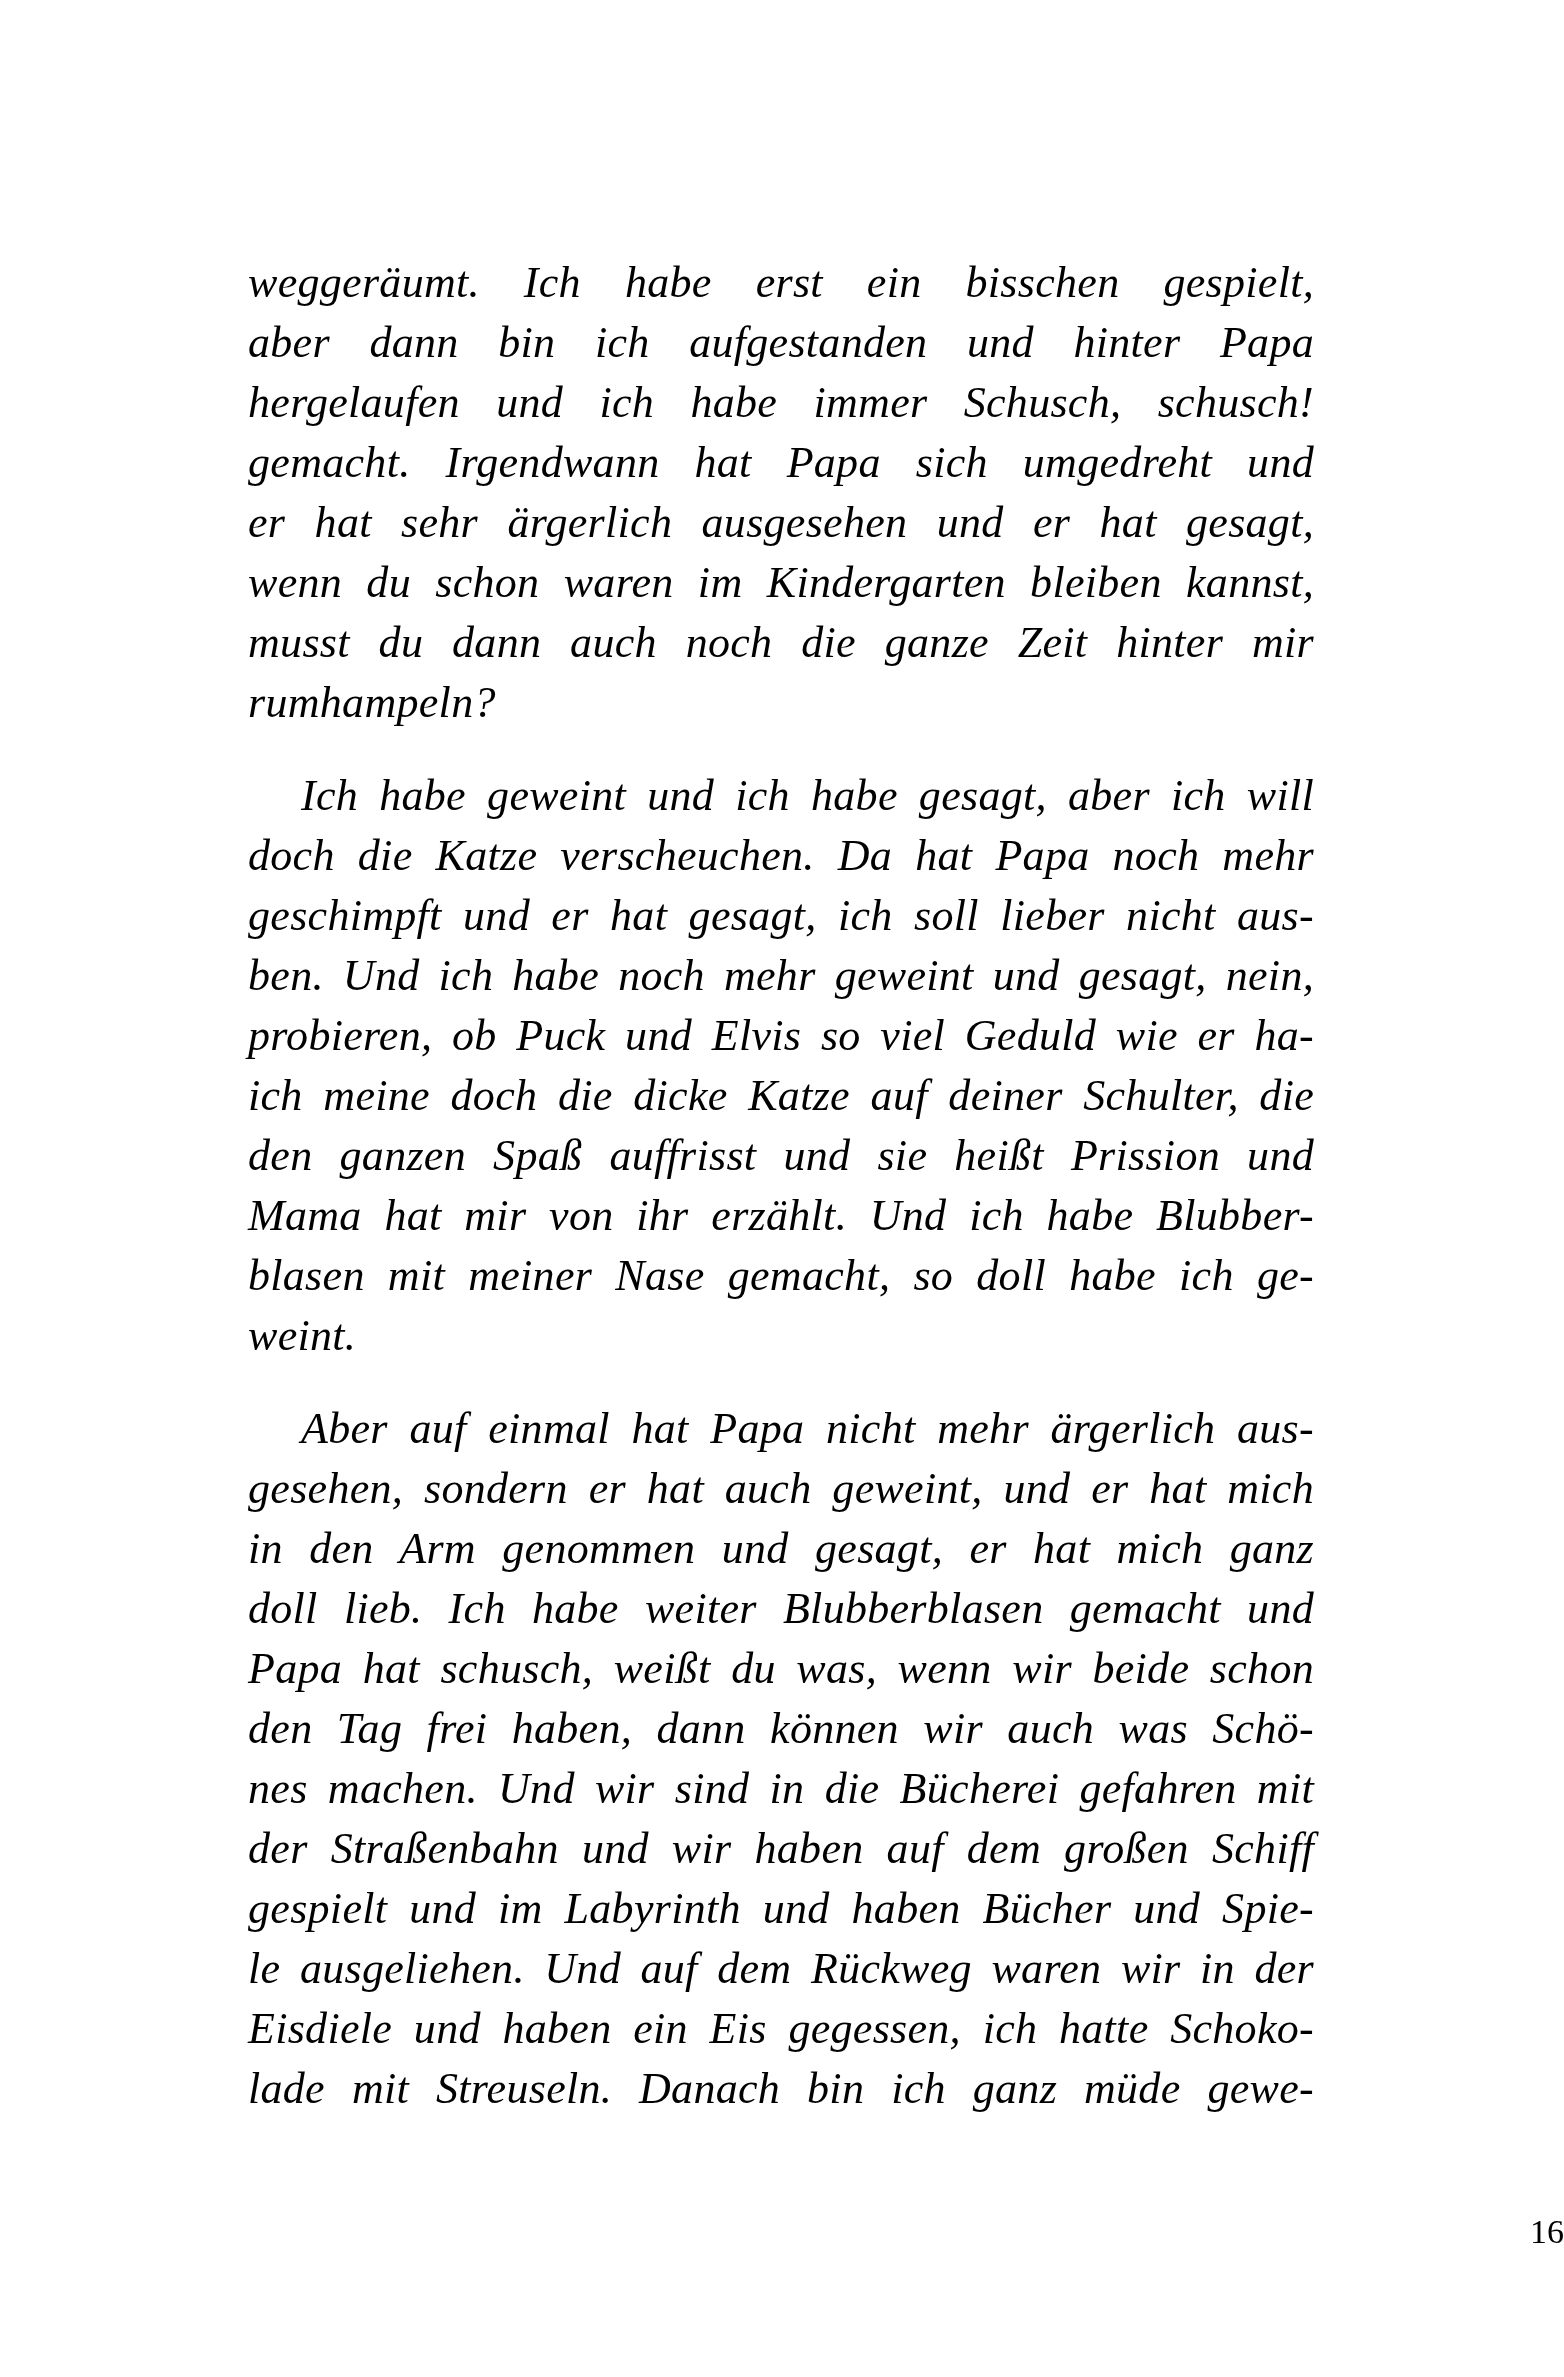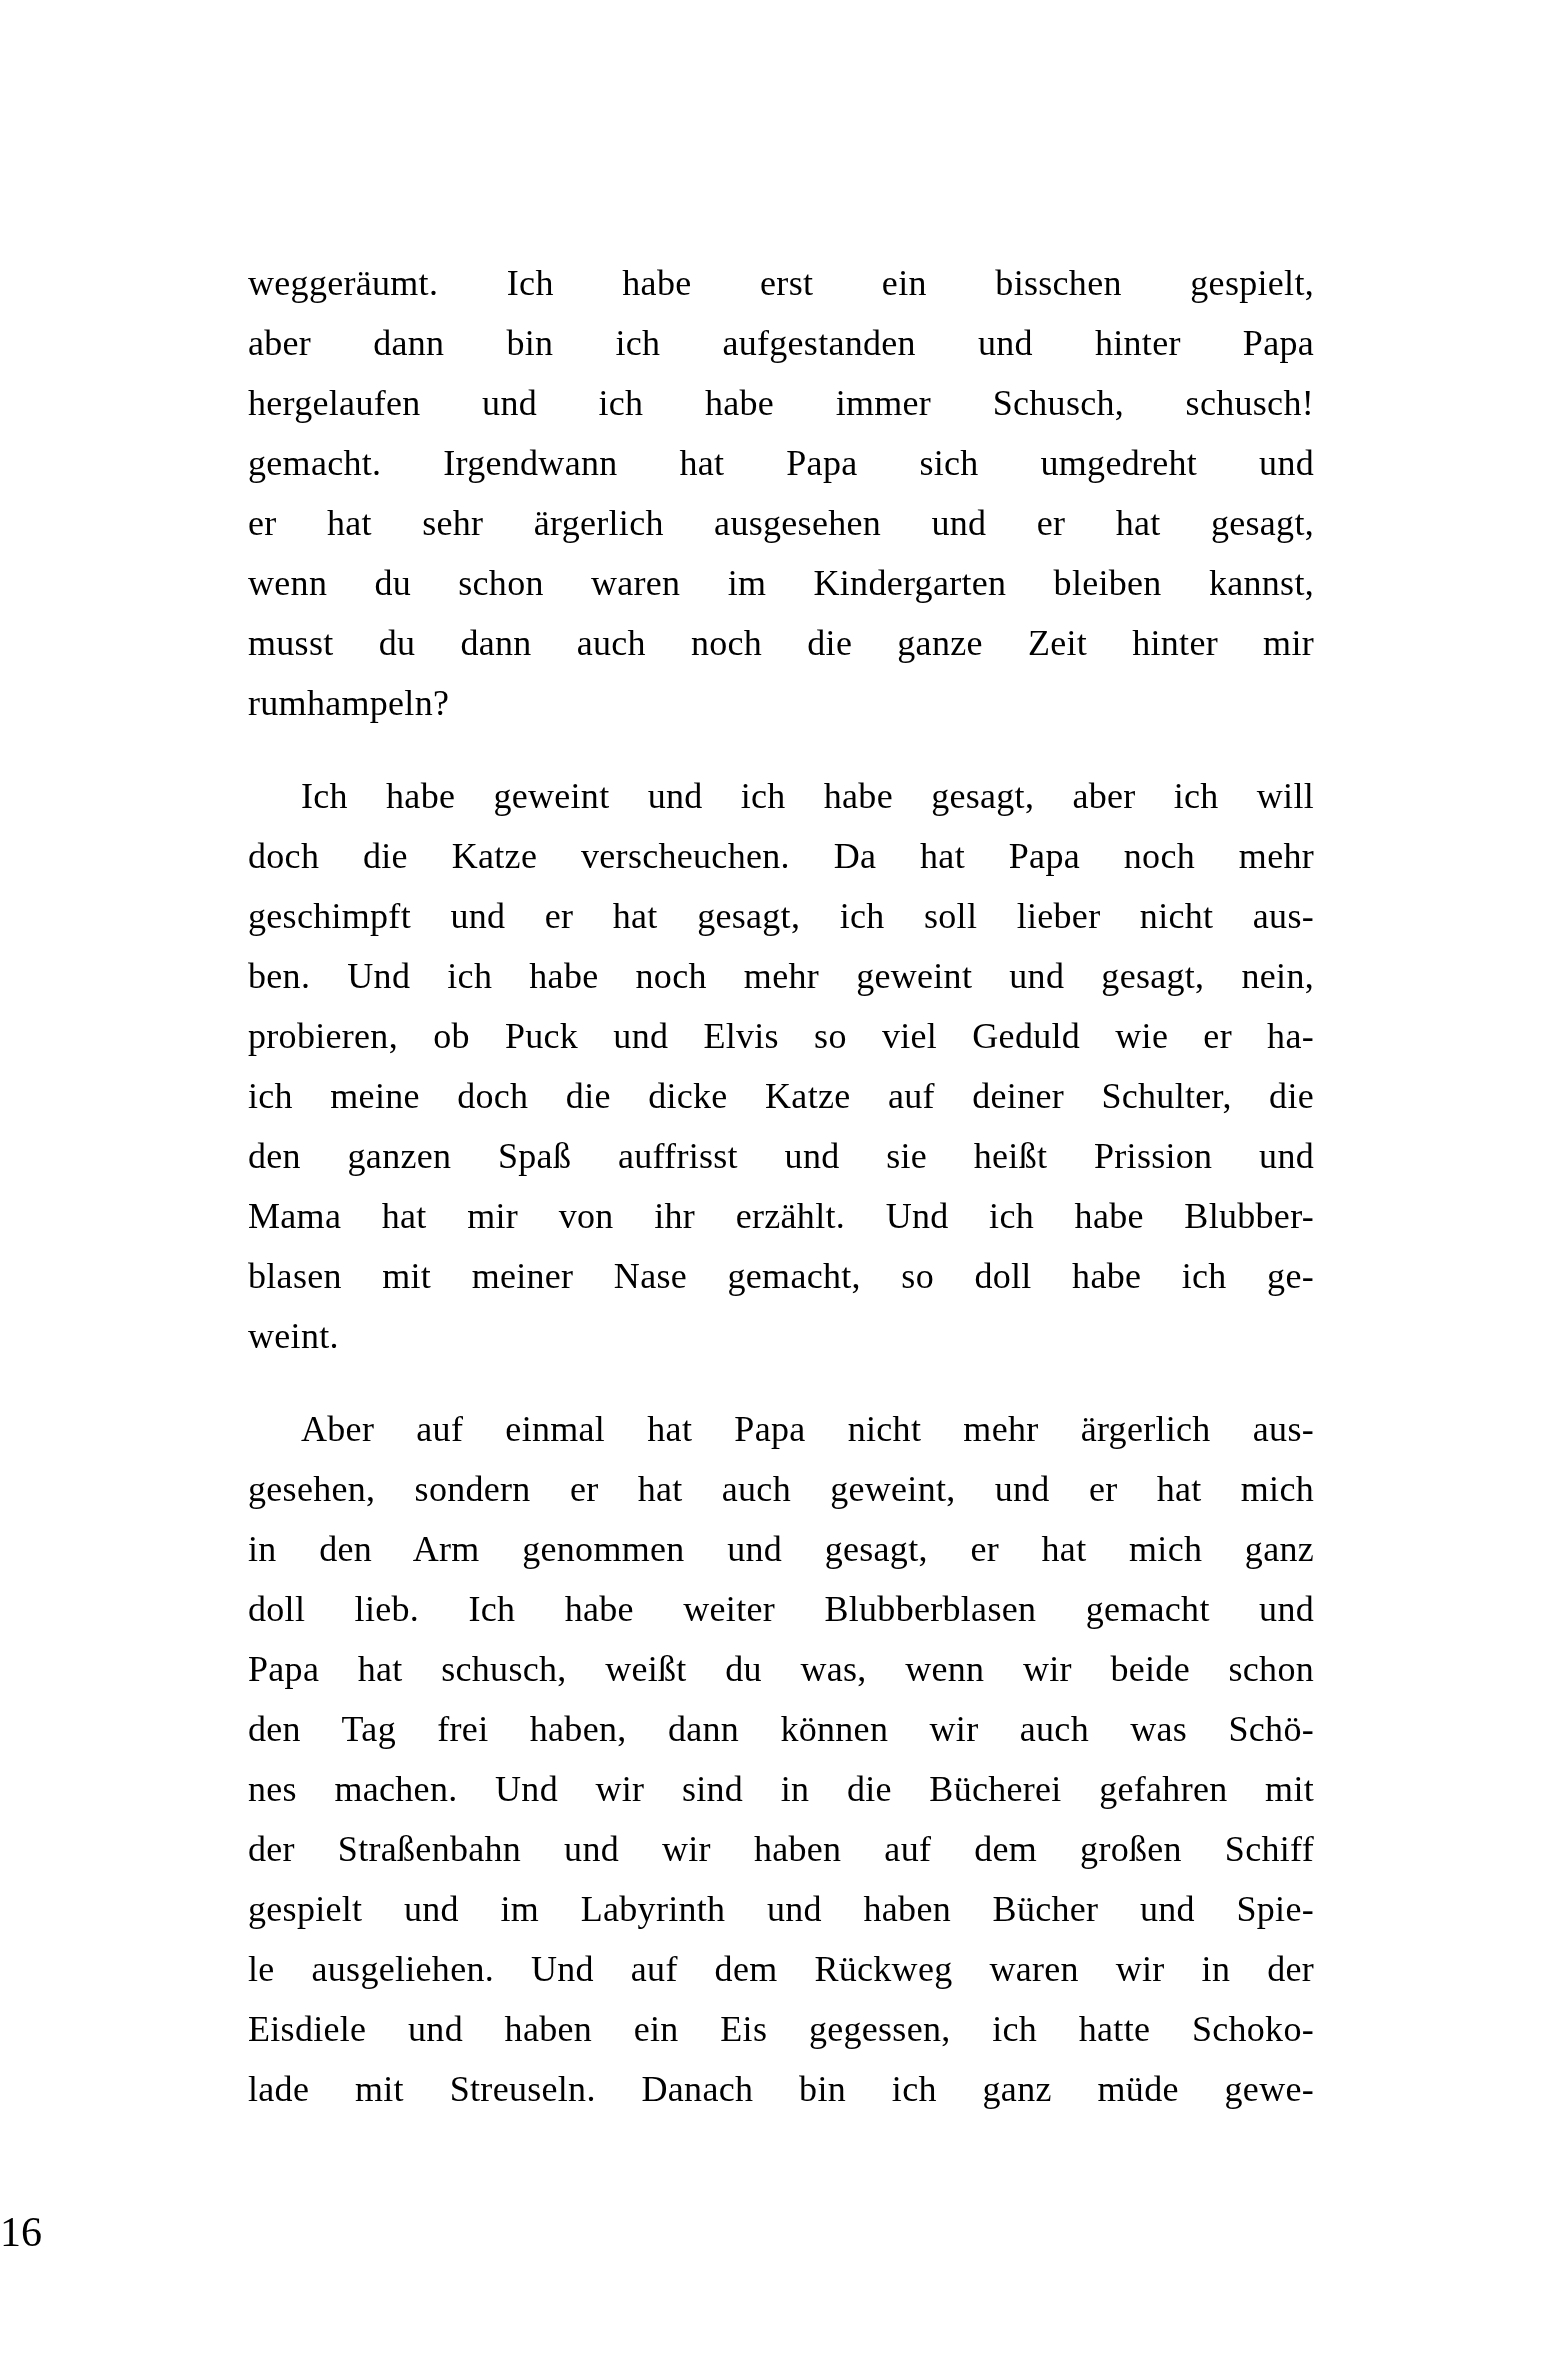--- a/index.html
+++ b/index.html
@@ -17,36 +17,37 @@
   }
   #text-block {
     position: absolute;
     left: 248px;
     top: 253px;
     width: 1066px;
   }
   .para { margin: 0; }
   .para + .para { margin-top: 33px; }
   .line {
-    font-size: 36px;
+    font-size: 44px;
     line-height: 60px;
     letter-spacing: 0.3px;
     text-align: justify;
     text-align-last: justify;
     hyphens: none;
+    font-style: italic;
   }
   .line.flush { text-align-last: left; }
   .para.indent .line:first-child { text-indent: 53px; }
   #page-number {
     position: absolute;
     top: 2210px;
     left: 0;
     width: 100%;
-    text-align: left;
-    font-size: 42px;
+    text-align: right;
+    font-size: 34px;
     line-height: 44px;
   }
 </style>
 </head>
 <body style="background: rgb(255, 255, 255); color: rgb(0, 0, 0);">
 
 <div id="text-block">
   <div class="para">
       <div class="line">weggeräumt. Ich habe erst ein bisschen gespielt,</div>
       <div class="line">aber dann bin ich aufgestanden und hinter Papa</div>

